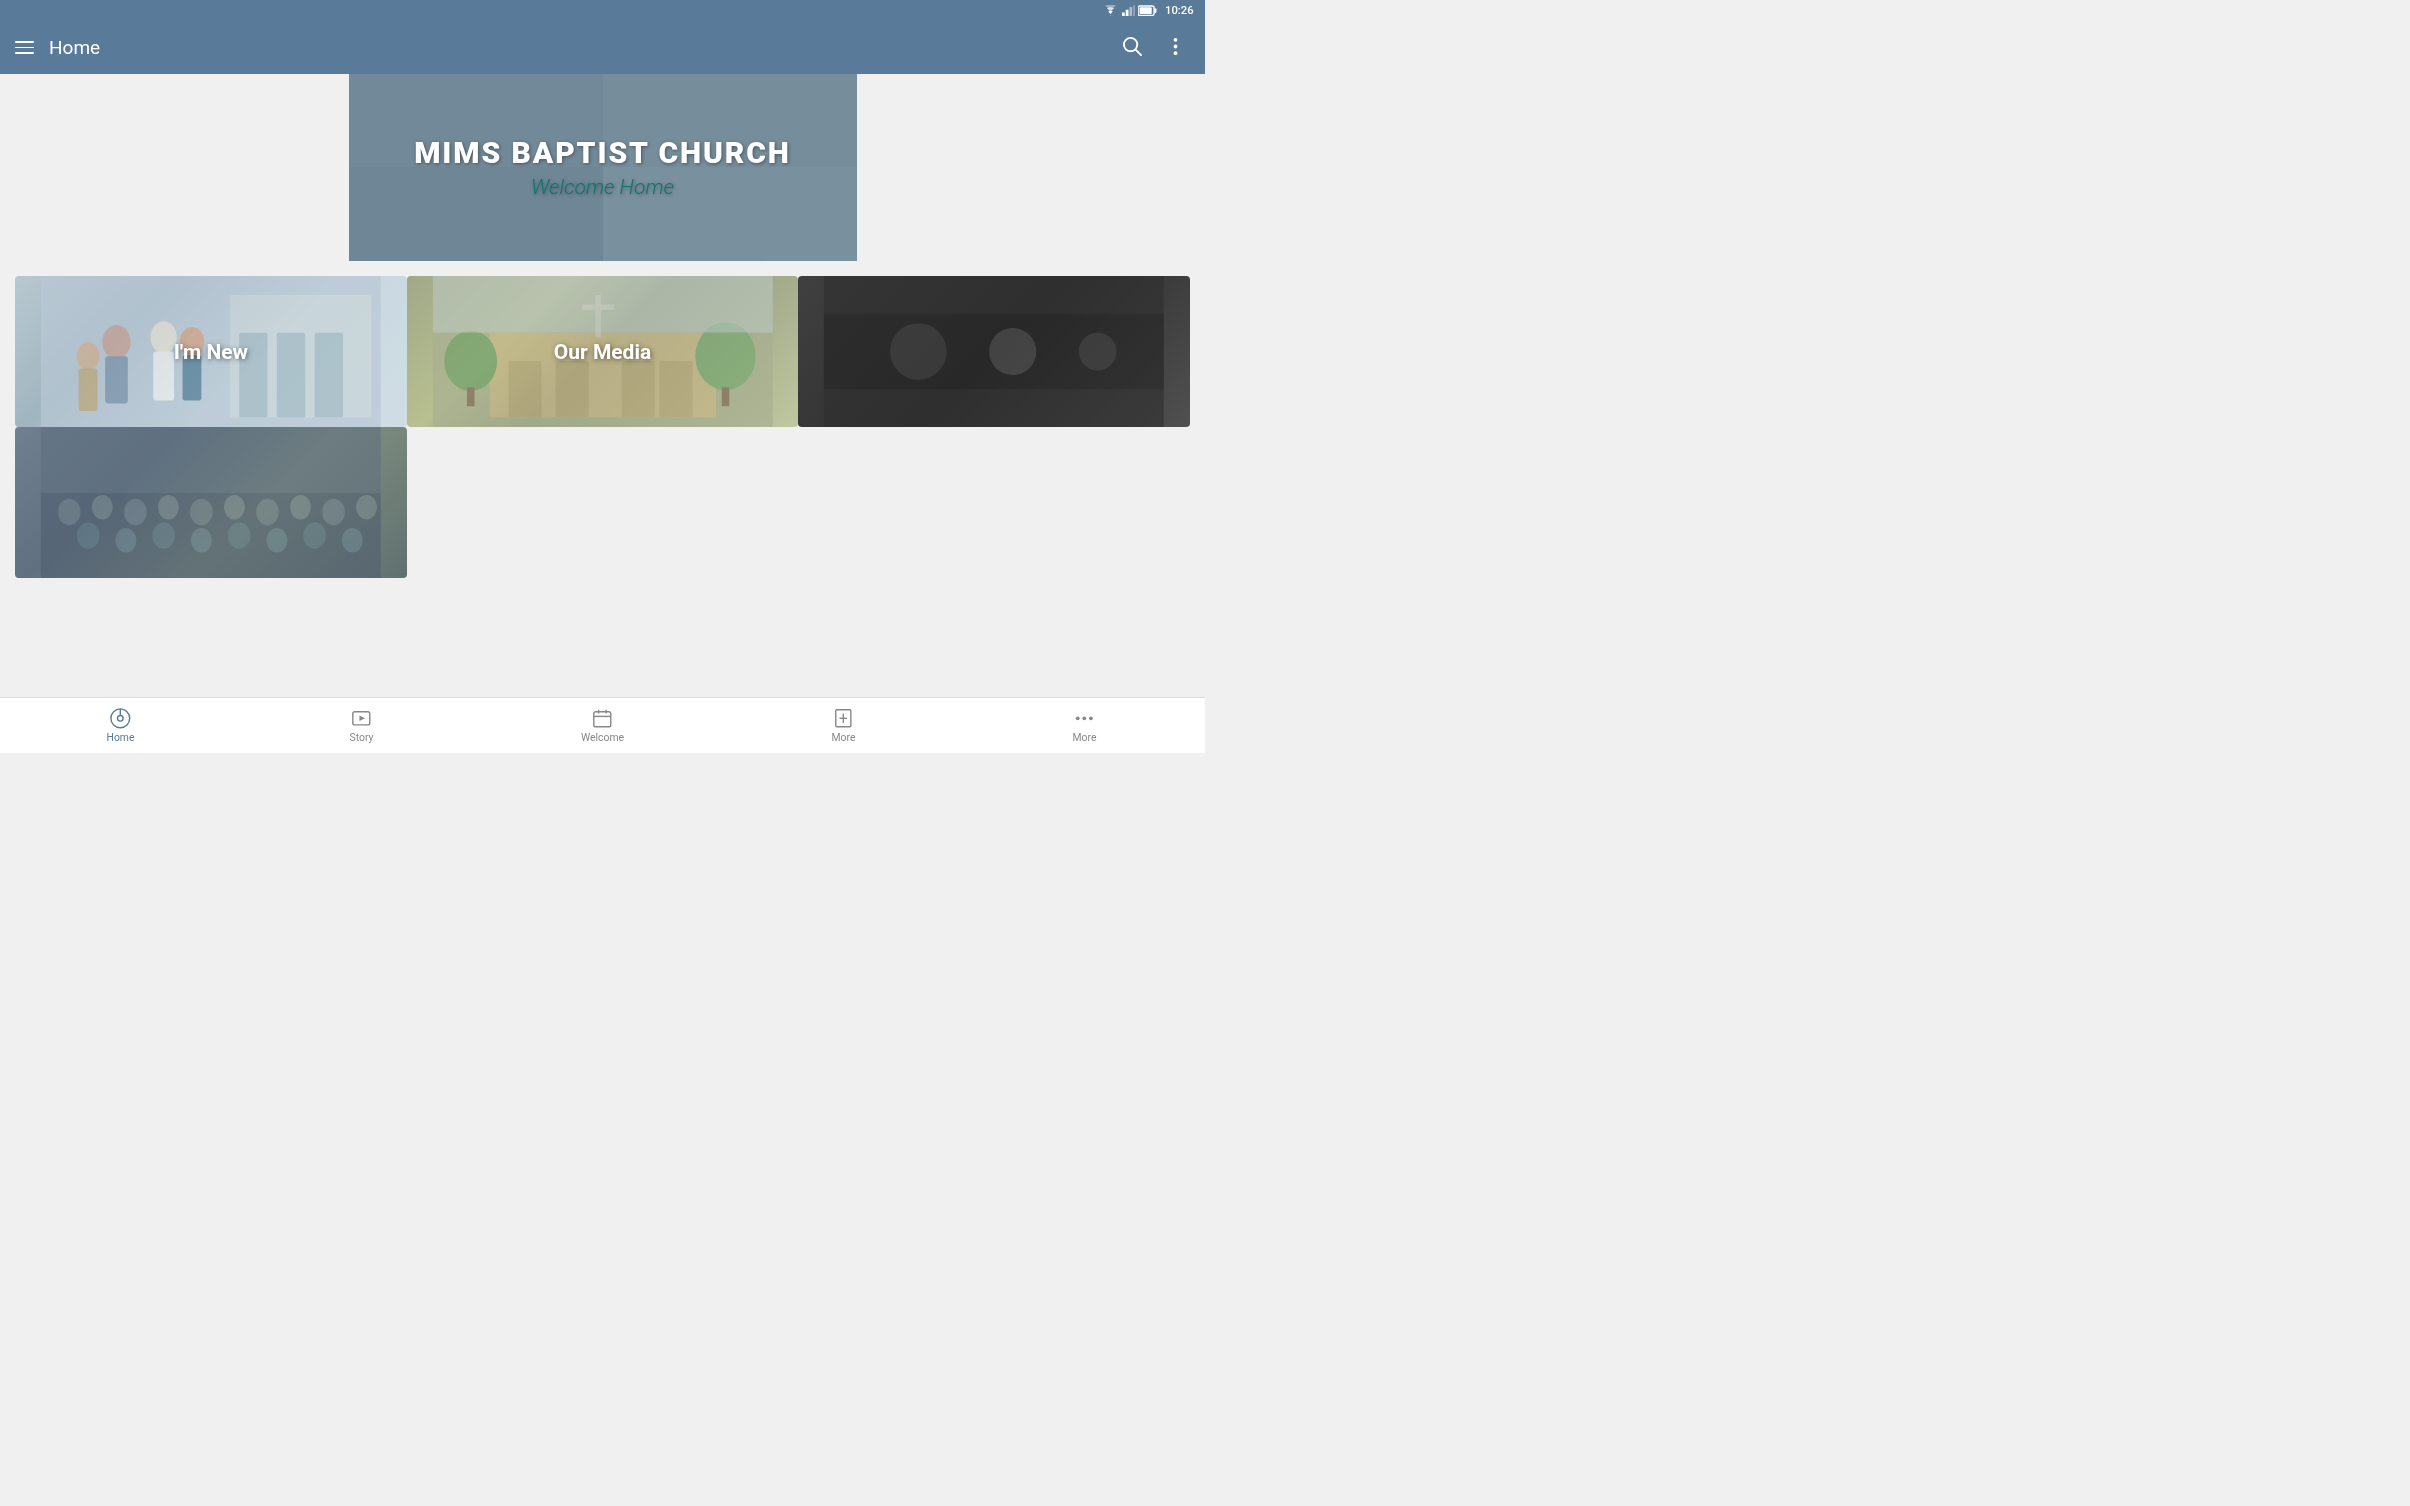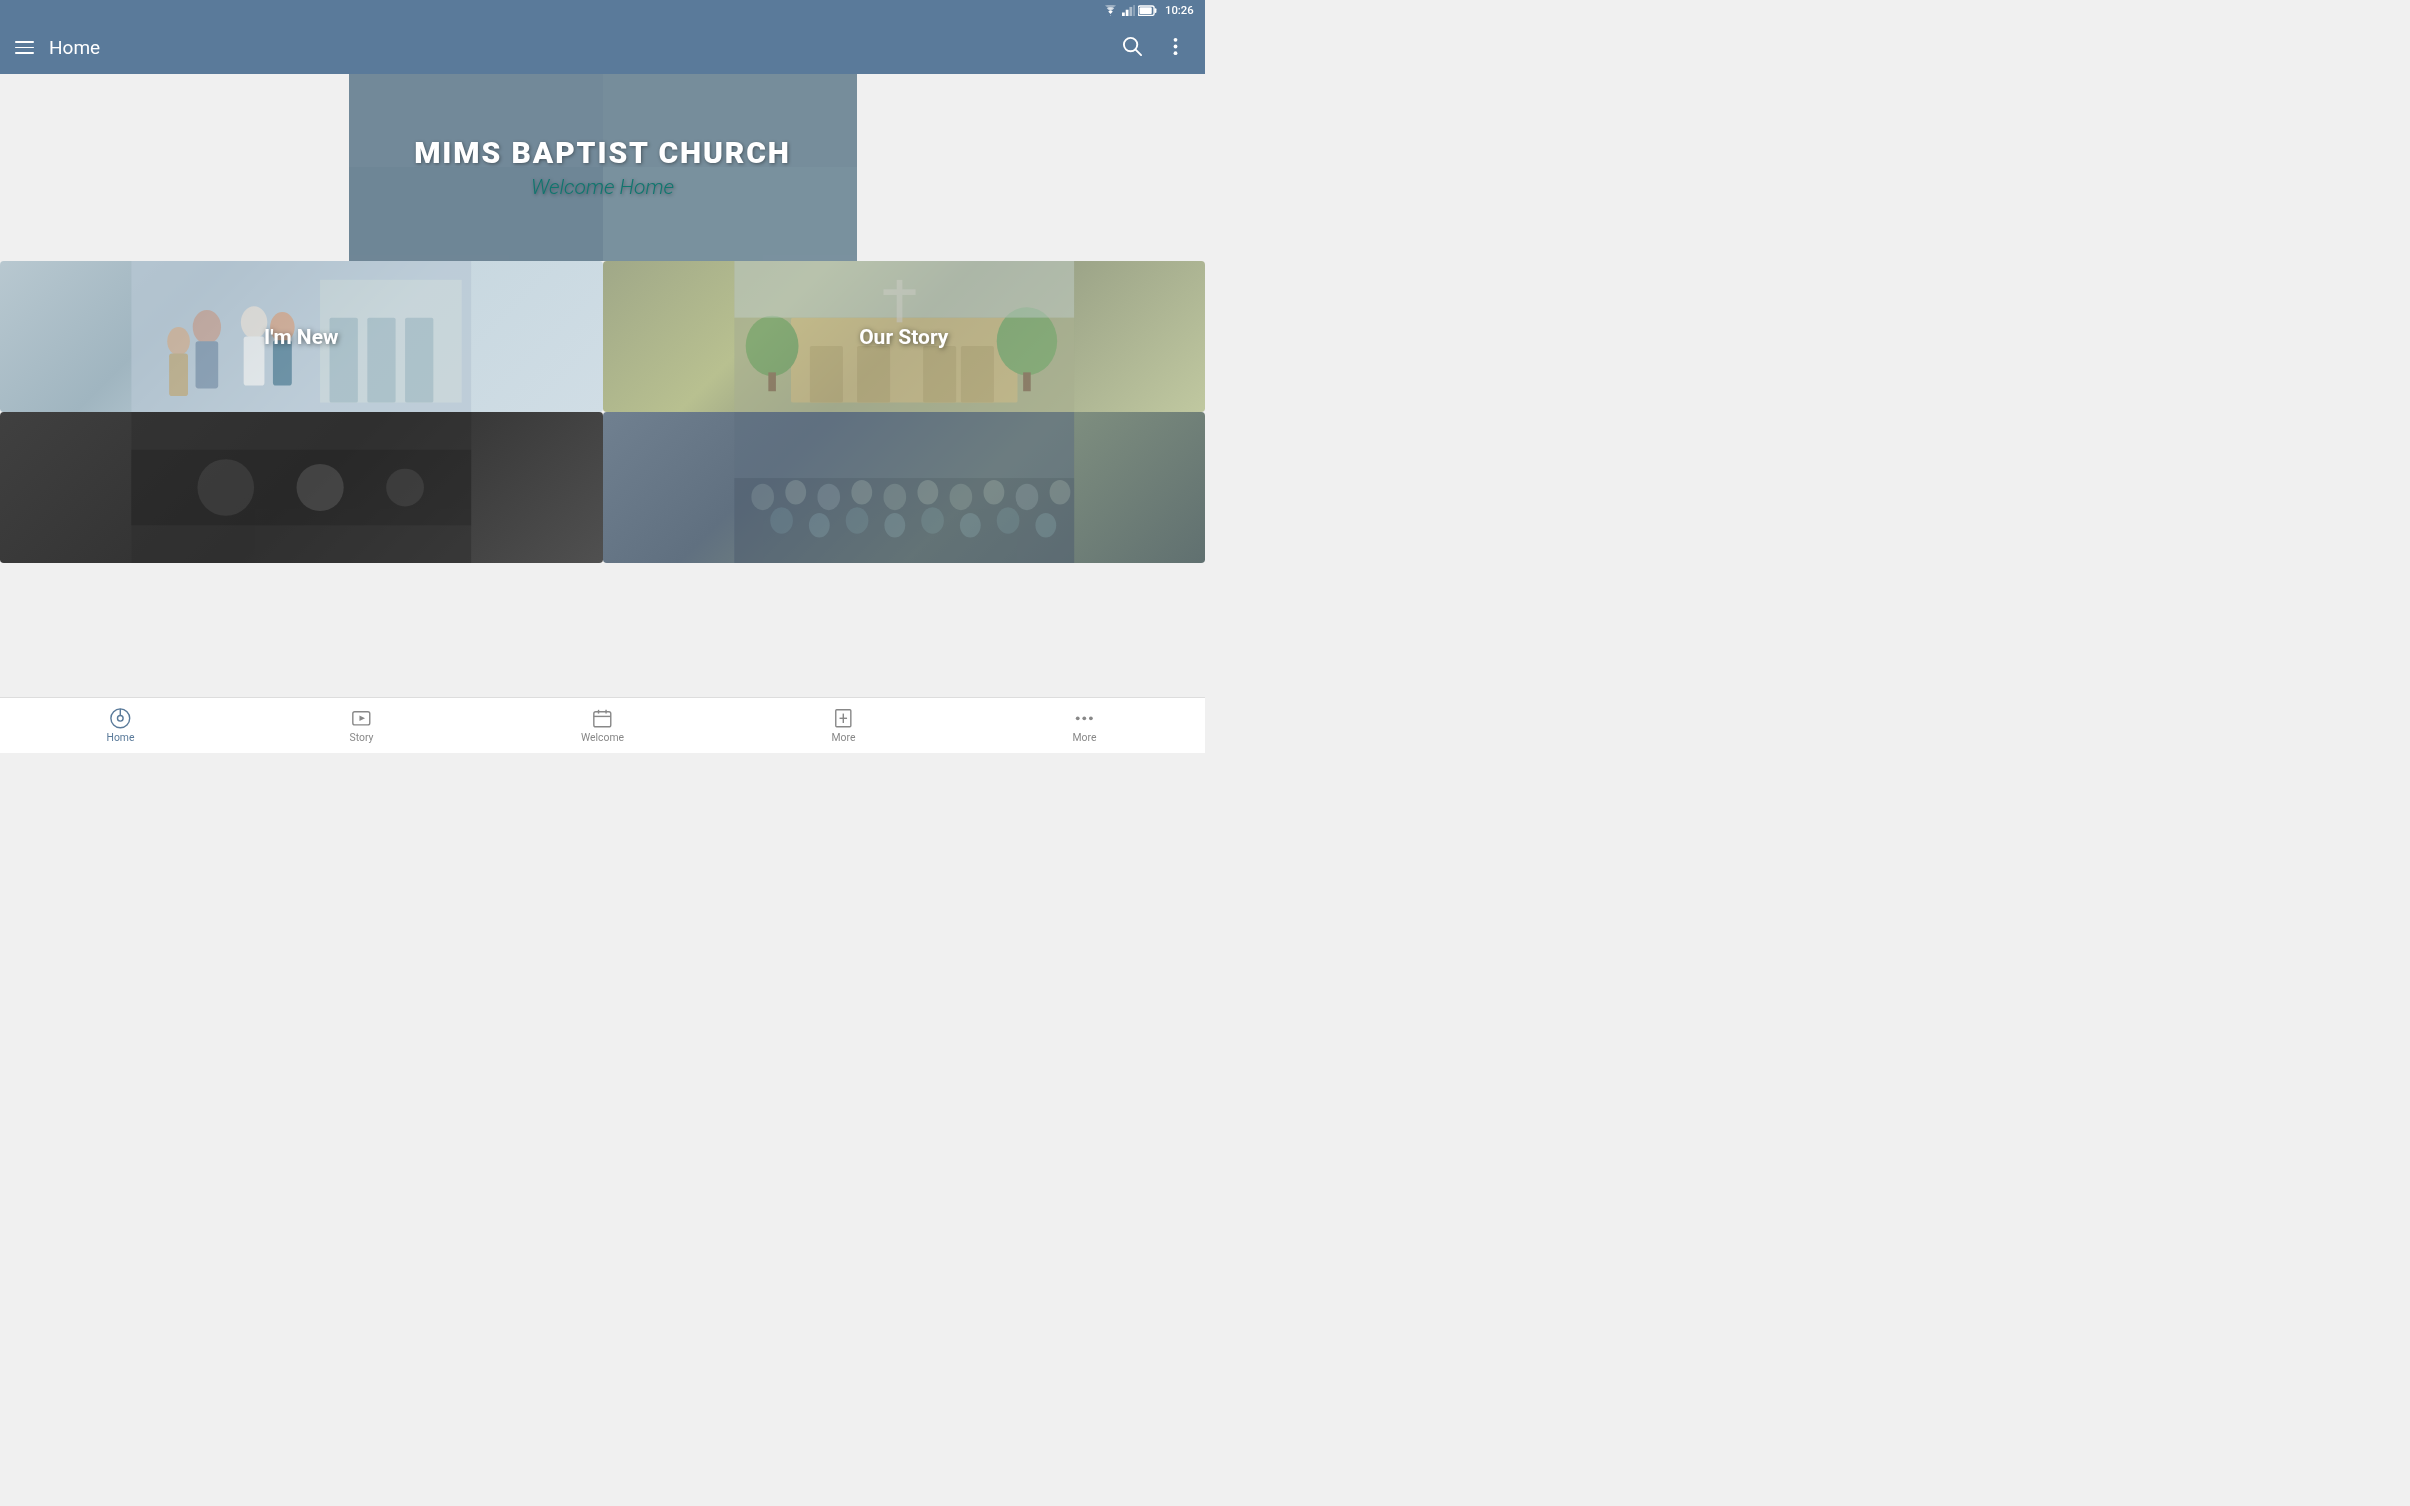--- a/index.html
+++ b/index.html
@@ -124,21 +124,22 @@
       overflow: hidden;
     }
     .photo-sim-1 { background: #7a9ab0; }
     .photo-sim-2 { background: #8aabb5; }
     .photo-sim-3 { background: #6a8aa0; }
     .photo-sim-4 { background: #9abbc5; }
 
     
     .card-grid {
       display: grid;
-      grid-template-columns: 1fr 1fr;
+      grid-template-columns: 1fr 1fr 1fr;
+      padding: 15px;
     }
     .card {
       position: relative;
       height: 151px;
       border-radius: 3.8px;
       overflow: hidden;
       cursor: pointer;
     }
     .card-bg {
       width: 100%;
@@ -336,21 +337,21 @@
 
           <ellipse cx="40" cy="90" rx="28" ry="32" fill="#70a068"></ellipse>
           <rect x="36" y="118" width="8" height="20" fill="#806858"></rect>
           <ellipse cx="310" cy="85" rx="32" ry="36" fill="#78a870"></ellipse>
           <rect x="306" y="118" width="8" height="20" fill="#806858"></rect>
 
           <rect x="0" y="0" width="360" height="60" fill="#c8d8e0" opacity="0.5"></rect>
         </svg>
       </div>
       <div class="card-label">
-        <span>Our Story</span>
+        <span>Our Media</span>
       </div>
     </div>
 
     <div class="card">
       <div class="card-bg card-bg-dark">
         <svg width="100%" height="100%" viewBox="0 0 360 160" style="opacity:0.6">
           <rect x="0" y="0" width="360" height="160" fill="#303030"></rect>
 
           <rect x="0" y="40" width="360" height="80" fill="#202020" opacity="0.7"></rect>
           <circle cx="100" cy="80" r="30" fill="#404040"></circle>

